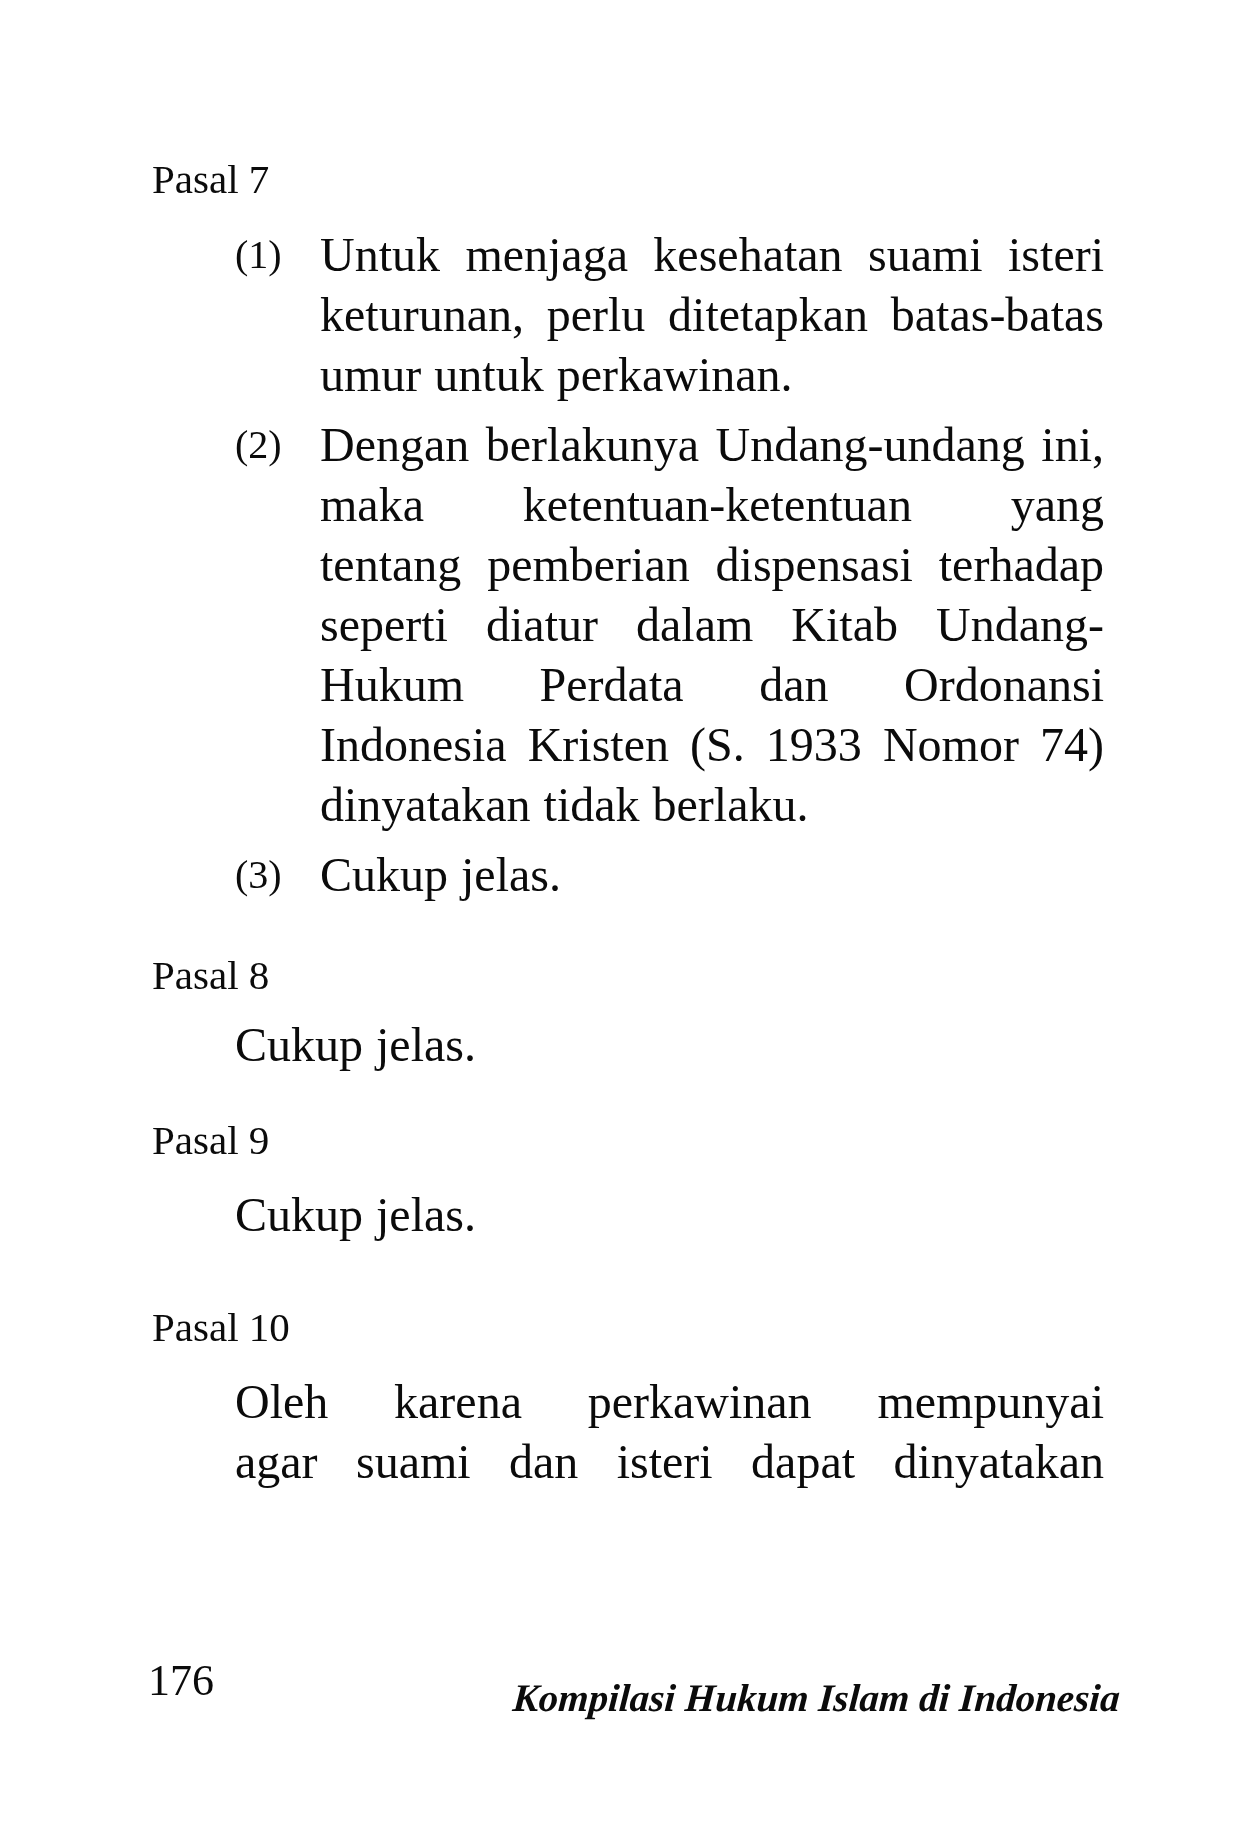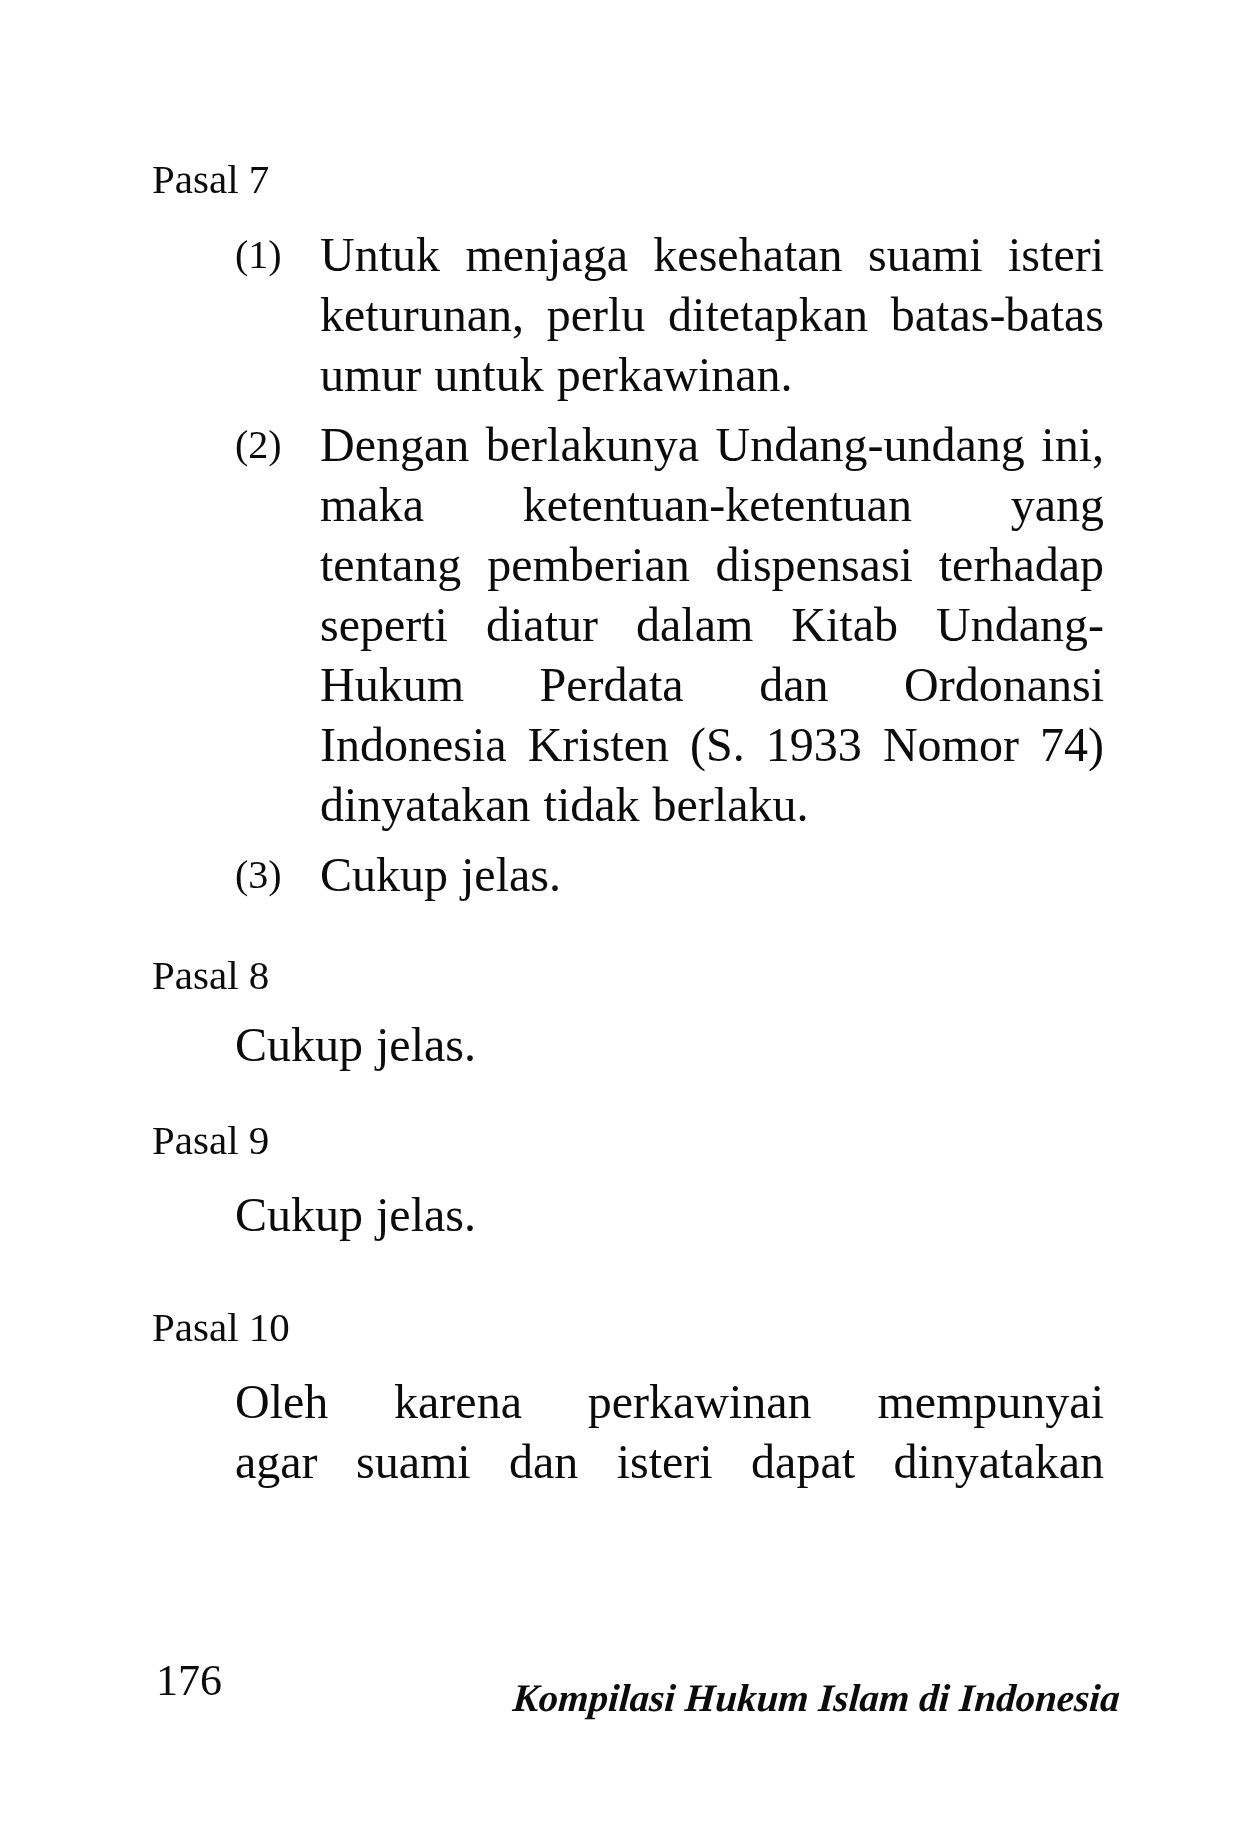--- a/index.html
+++ b/index.html
@@ -49,21 +49,21 @@
   .sec10 { margin-top: 52px; font-family: Liberation Serif, serif; }
   .heading-p7 { margin-bottom: 16px; }
   .item-gap { margin-top: 10px; }
   .plain-paragraph {
     margin-left: 83px; 
   }
   .pp-gap-sm { margin-top: 10px; }
   .pp-gap-md { margin-top: 15px; }
   .footer-page-number {
     position: absolute;
-    left: 156px;
+    left: 148px;
     top: 1655px;
     font-size: 44px;
     line-height: 52px;
   }
   .footer-running-title {
     position: absolute;
     right: 121px;
     top: 1672px;
     font-size: 39px;
     line-height: 52px;

